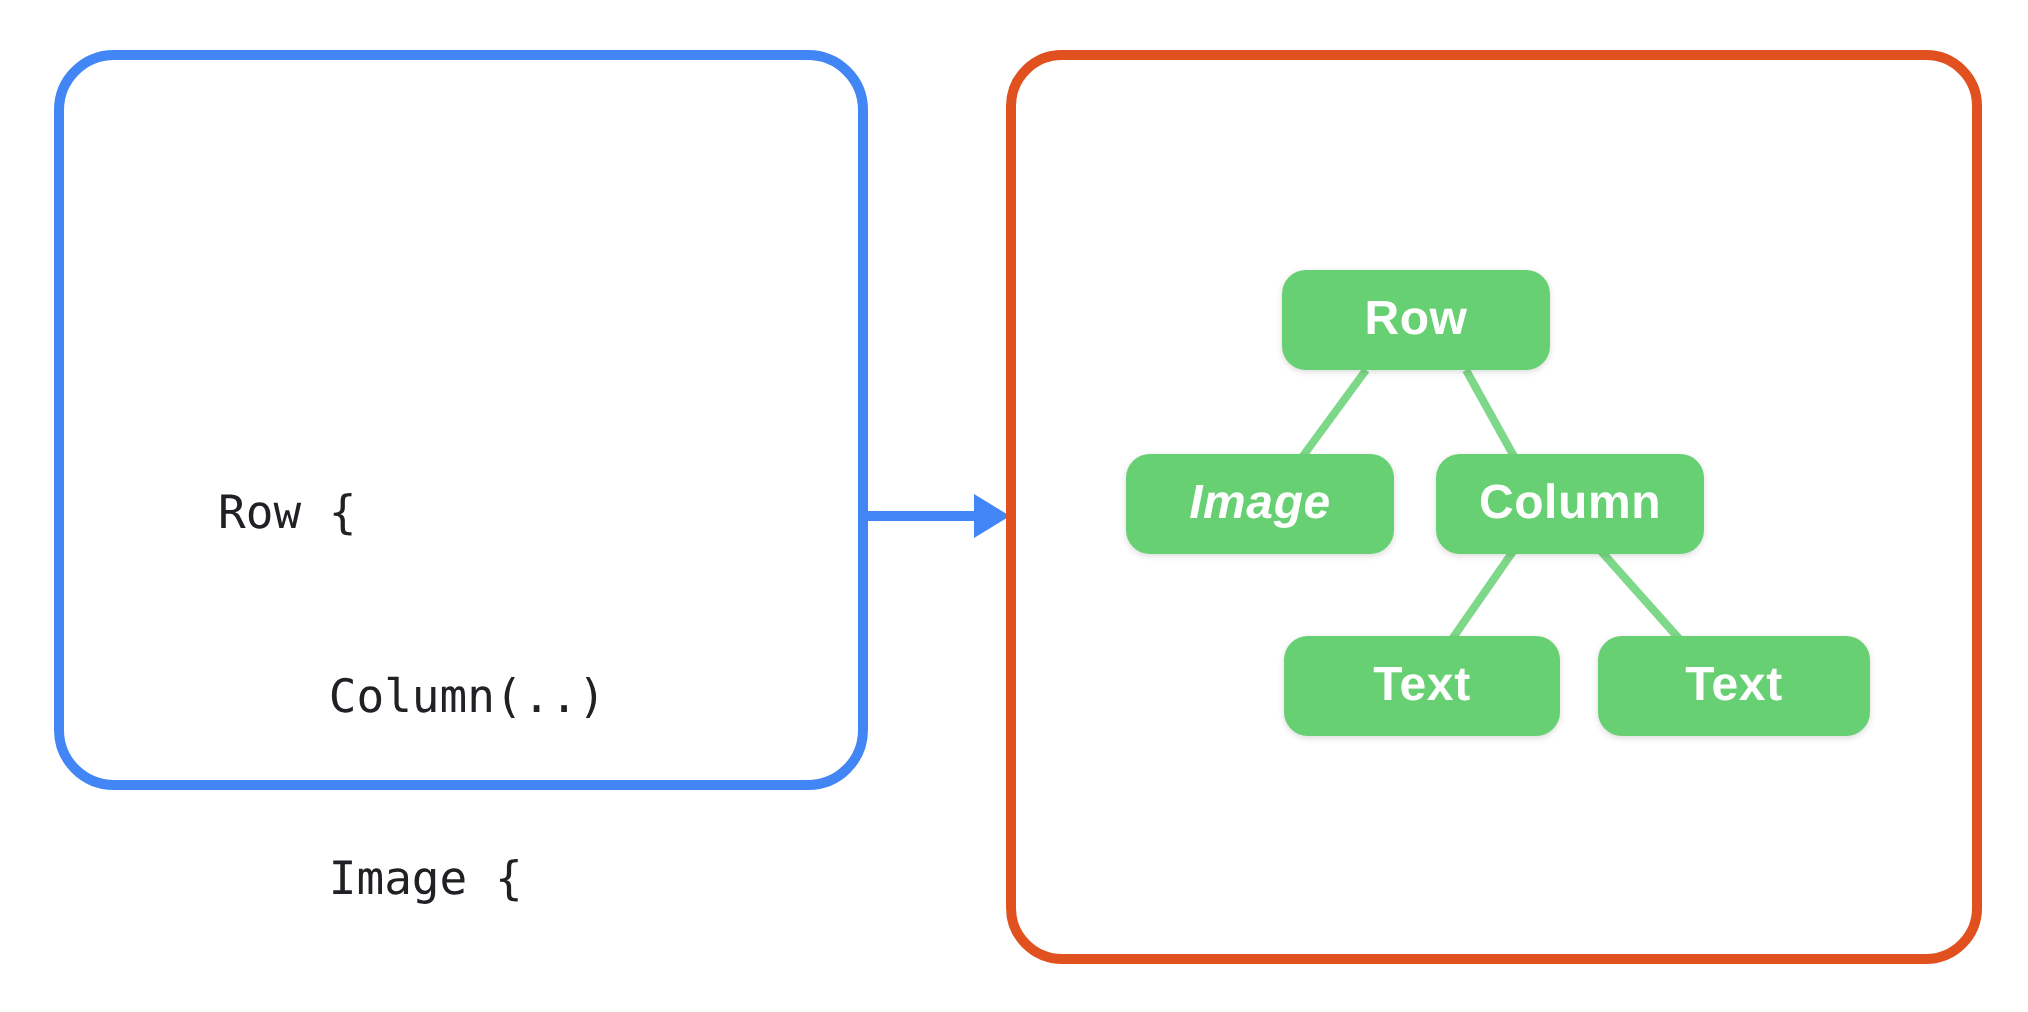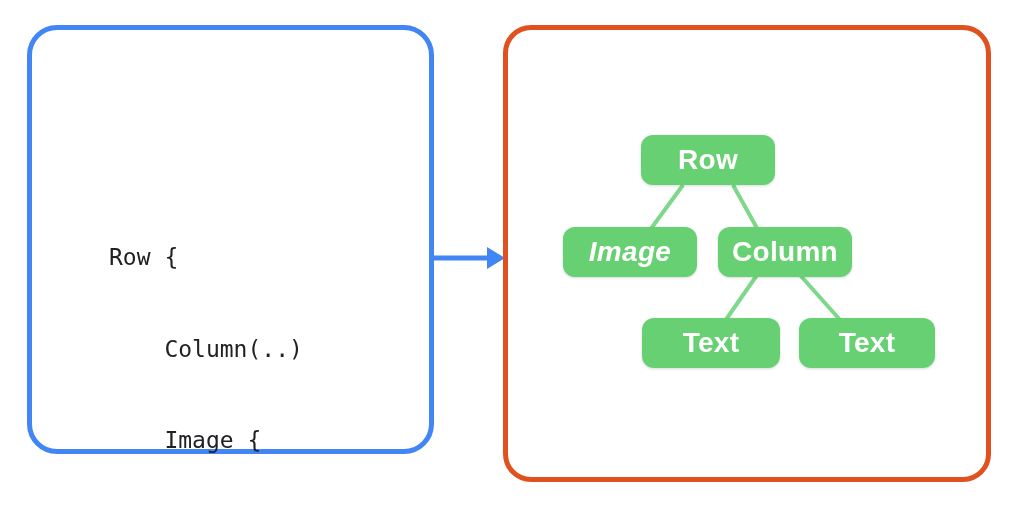--- a/index.html
+++ b/index.html
@@ -16,21 +16,21 @@
   .canvas{
     position:relative;
     width:1014px;height:506px;
     background:var(--background);
     overflow:hidden;
     font-family:"Liberation Sans",sans-serif;
   }
   
   .code-panel{
     position:absolute;left:27px;top:25px;
-    width:407px;height:429px;
+    width:407px;height:370px;
     border:5px solid var(--code-panel-border);
     border-radius:30px;
     background:var(--background);
     box-sizing:border-box;
   }
   .code-block{
     position:absolute;left:77px;top:151px; 
     color:var(--code-text);
     font-family:"DejaVu Sans Mono","Liberation Mono",monospace;
     font-size:23px;line-height:30.5px;
@@ -48,21 +48,21 @@
     box-sizing:border-box;
   }
   .tree-edges{position:absolute;left:0;top:0;width:478px;height:447px;}
   .tree-node{
     position:absolute;
     height:50px;
     background:var(--node-fill);
     border-radius:12px;
     color:var(--node-text);
     display:flex;align-items:center;justify-content:center;
-    font-size:28px;font-weight:600;letter-spacing:.3px;
+    font-size:24px;font-weight:600;letter-spacing:.3px;
     box-shadow:0 1px 3px rgba(0,0,0,.15);
     box-sizing:border-box;
   }
   .node-row   {left:133px;top:105px;width:134px;}
   .node-image {left:55px; top:197px;width:134px;font-style:italic;}
   .node-column{left:210px;top:197px;width:134px;}
   .node-text-1{left:134px;top:288px;width:138px;}
   .node-text-2{left:291px;top:288px;width:136px;}
 </style>
 </head>

